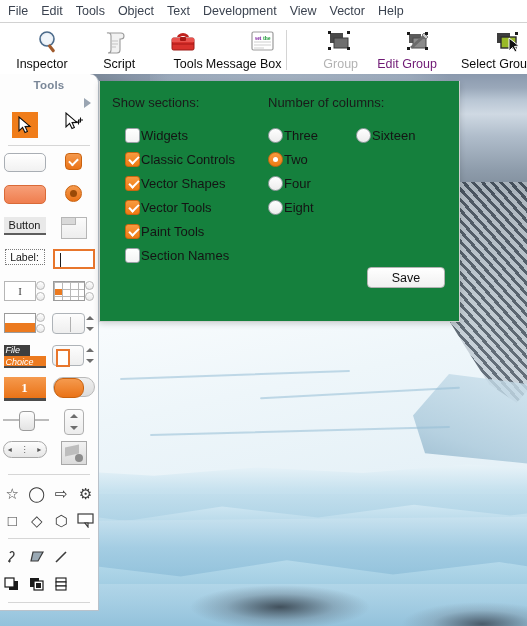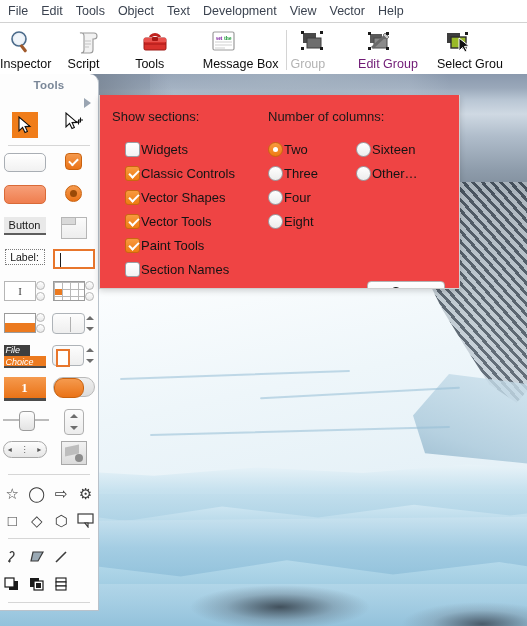--- a/index.html
+++ b/index.html
@@ -41,21 +41,21 @@
     position: absolute; top: 22px; left: 0;
     width: 527px; height: 52px;
     background: #ffffff;
     border-top: 1px solid #d2d2d2;
     display: flex; align-items: flex-end;
     z-index: 40;
   }
   .tb-btn {
     width: 72px; height: 50px;
     display: flex; flex-direction: column;
-    align-items: flex-start; justify-content: flex-end;
+    align-items: flex-end; justify-content: flex-end;
     position: relative;
     cursor: default;
   }
   .tb-btn .tb-ico {
     height: 28px; width: 40px;
     display: flex; align-items: center; justify-content: center;
     margin-bottom: 1px;
   }
   .tb-btn .tb-lbl {
     font-size: 12.5px;
@@ -333,23 +333,23 @@
     border: 1px solid #a8a8a8; position: relative;
   }
   .w-media:after{content:"";position:absolute;right:3px;bottom:2px;width:8px;height:8px;border-radius:50%;background:#8c8c8c;}
   .w-media:before{content:"";position:absolute;left:3px;top:4px;width:14px;height:9px;background:#bdbdbd;transform:skewY(-12deg);}
 
   .shp, .tol { font-size: 15px; color: #3b3b3b; line-height: 1; }
 
   
   .dialog {
     position: absolute;
-    top: 95px; left: 99px;
-    width: 361px; height: 194px;
-    background: #ef4444;
+    top: 81px; left: 99px;
+    width: 361px; height: 241px;
+    background: #15803d;
     border: 1px solid #cfcfcf;
     border-top: none;
     box-shadow: 0 2px 6px rgba(0,0,0,.16);
     z-index: 30;
     overflow: hidden;
   }
   .dlg-cols { display: flex; padding: 14px 0 0 0; }
   .dlg-col-a { width: 158px; padding-left: 12px; }
   .dlg-col-b { flex: 1; padding-left: 10px; position: relative; }
   .dlg-heading {
@@ -809,46 +809,42 @@
           <span class="opt-lbl">Section Names</span>
         </div>
       </div>
 
       <div class="dlg-col-b">
         <div class="dlg-heading">Number of columns:</div>
 
         <div class="radio-grid">
           <div class="rcol">
             <div class="opt-row" style="margin-left:0">
+              <span class="rad"></span>
+              <span class="opt-lbl">Three</span>
+            </div>
+            <div class="opt-row" style="margin-left:0">
               <span class="rad on"></span>
               <span class="opt-lbl">Two</span>
-            </div>
-            <div class="opt-row" style="margin-left:0">
-              <span class="rad"></span>
-              <span class="opt-lbl">Three</span>
             </div>
             <div class="opt-row" style="margin-left:0">
               <span class="rad"></span>
               <span class="opt-lbl">Four</span>
             </div>
             <div class="opt-row" style="margin-left:0">
               <span class="rad"></span>
               <span class="opt-lbl">Eight</span>
             </div>
           </div>
 
           <div class="rcol">
             <div class="opt-row" style="margin-left:0">
               <span class="rad"></span>
               <span class="opt-lbl">Sixteen</span>
             </div>
-            <div class="opt-row" style="margin-left:0">
-              <span class="rad"></span>
-              <span class="opt-lbl">Other…</span>
-            </div>
           </div>
         </div>
 
         <div class="save-wrap" style="bottom:-21px">
           <button class="btn-save">Save</button>
         </div>
       </div>
 
     </div>
   </div>

